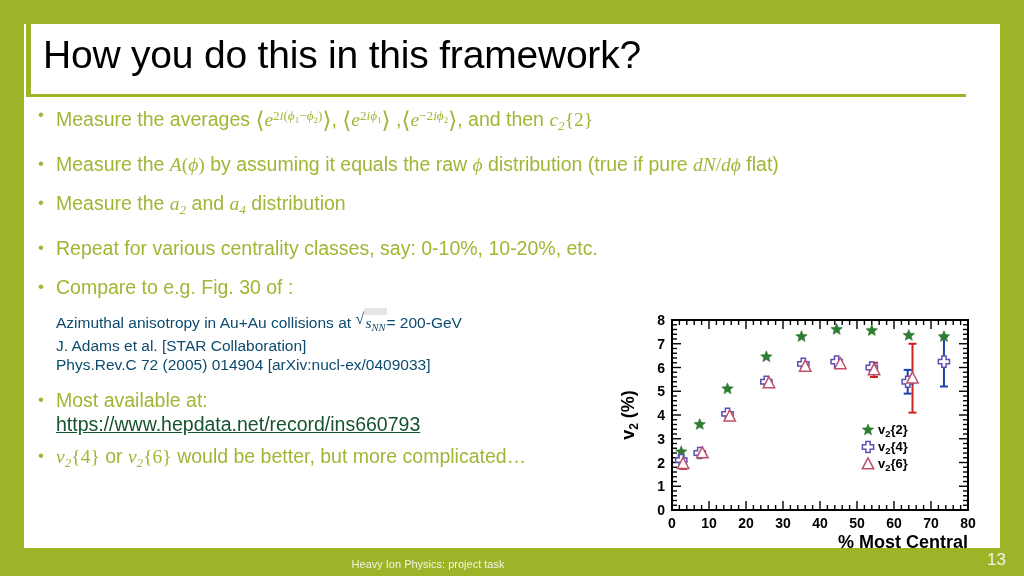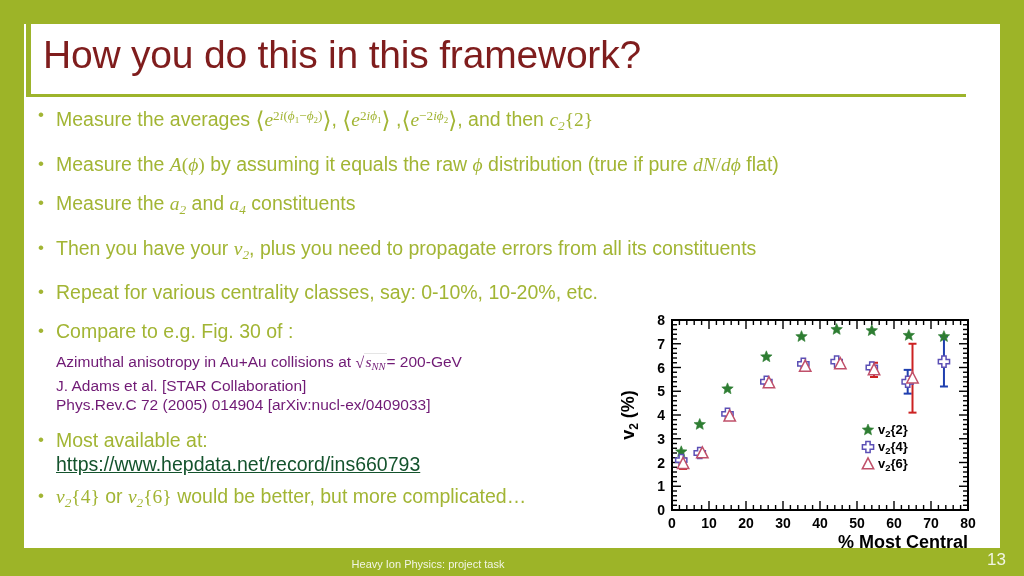--- a/index.html
+++ b/index.html
@@ -22,21 +22,21 @@
   .title-block{position:absolute;left:26px;top:22px;width:940px;height:74px;}
   .title-bar-left{
     position:absolute;left:0;top:0;width:5px;height:74px;background:#9DB42B;
   }
   .title-rule{
     position:absolute;left:0;top:72px;width:940px;height:3px;background:#9DB42B;
   }
   .title-text{
     position:absolute;left:17px;top:2px;
     font-size:39px;line-height:62px;
-    color:#7f1d1d;font-weight:400;white-space:nowrap;
+    color:#000000;font-weight:400;white-space:nowrap;
     letter-spacing:-0.2px;
     text-align:right;
   }
 
   
   .bullets{position:absolute;left:34px;top:104px;width:880px;}
   .bullet{
     position:relative;
     color:#A2B534;
     font-size:19.5px;
@@ -45,21 +45,21 @@
     margin-bottom:16px;
   }
   .bullet::before{
     content:"•";
     position:absolute;left:4px;top:-1px;
     font-size:17px;color:#A2B534;
   }
   .bullet.tight{margin-bottom:9px;}
   .sub-lines{
     padding-left:22px;
-    color:#701a75;
+    color:#0c4a6e;
     font-size:15.5px;
     line-height:19.5px;
     margin-top:1px;
     margin-bottom:14px;
   }
   .link{
     color:#14532d;
     text-decoration:underline;
     font-size:19.5px;
     line-height:24px;
@@ -68,21 +68,21 @@
   }
 
   
   .mi{font-family:"Liberation Serif",serif;font-style:italic;}
   .mu{font-family:"Liberation Serif",serif;font-style:normal;}
   .sub{font-size:0.68em;vertical-align:-0.28em;}
   .sup{font-size:0.68em;vertical-align:0.48em;}
   .ang{font-family:"Liberation Serif",serif;font-style:normal;font-size:1.18em;vertical-align:-0.07em;}
   .sqrt-wrap{display:inline-block;position:relative;padding-left:9px;}
   .sqrt-sign{position:absolute;left:0;top:1px;font-size:1.02em;font-family:"Liberation Serif",serif;}
-  .sqrt-body{border-top:1px solid #e5e5e5;padding:0 1px;display:inline-block;line-height:1.05em;}
+  .sqrt-body{border-top:7px solid #e5e5e5;padding:0 1px;display:inline-block;line-height:1.05em;}
 
   
   .chart-box{
     position:absolute;left:616px;top:304px;
     width:368px;height:248px;
     background:#FFFFFF;
   }
   .chart-svg{display:block;}
 
   
@@ -115,26 +115,23 @@
 
     <div class="bullet">
       <span>Measure the averages </span><span class="ang">⟨</span><span class="mi">e</span><span class="sup mu">2<span class="mi">i</span>(<span class="mi">ϕ</span><span class="sub">1</span>−<span class="mi">ϕ</span><span class="sub">2</span>)</span><span class="ang">⟩</span><span>, </span><span class="ang">⟨</span><span class="mi">e</span><span class="sup mu">2<span class="mi">i</span><span class="mi">ϕ</span><span class="sub">1</span></span><span class="ang">⟩</span><span> ,</span><span class="ang">⟨</span><span class="mi">e</span><span class="sup mu">−2<span class="mi">i</span><span class="mi">ϕ</span><span class="sub">2</span></span><span class="ang">⟩</span><span>, and then </span><span class="mi">c</span><span class="sub mi">2</span><span class="mu">{2}</span>
     </div>
 
     <div class="bullet">
       <span>Measure the </span><span class="mi">A</span><span class="mu">(</span><span class="mi">ϕ</span><span class="mu">)</span><span> by assuming it equals the raw </span><span class="mi">ϕ</span><span> distribution (true if pure </span><span class="mi">dN</span><span class="mu">/</span><span class="mi">dϕ</span><span> flat)</span>
     </div>
 
     <div class="bullet">
-      <span>Measure the </span><span class="mi">a</span><span class="sub mi">2</span><span> and </span><span class="mi">a</span><span class="sub mi">4</span><span> constituents</span>
-    </div>
-
-    <div class="bullet">
-      <span>Then you have your </span><span class="mi">v</span><span class="sub mi">2</span><span>, plus you need to propagate errors from all its constituents</span>
-    </div>
+      <span>Measure the </span><span class="mi">a</span><span class="sub mi">2</span><span> and </span><span class="mi">a</span><span class="sub mi">4</span><span> distribution</span>
+    </div>
+
 
     <div class="bullet">Repeat for various centrality classes, say: 0-10%, 10-20%, etc.</div>
 
     <div class="bullet tight">Compare to e.g. Fig. 30 of :</div>
 
     <div class="sub-lines">
       <div>
         <span>Azimuthal anisotropy in Au+Au collisions at </span><span class="sqrt-wrap"><span class="sqrt-sign">√</span><span class="sqrt-body"><span class="mi">s</span><span class="sub mi">NN</span></span></span><span>= 200-GeV</span>
       </div>
       <div>J. Adams et al. [STAR Collaboration]</div>

